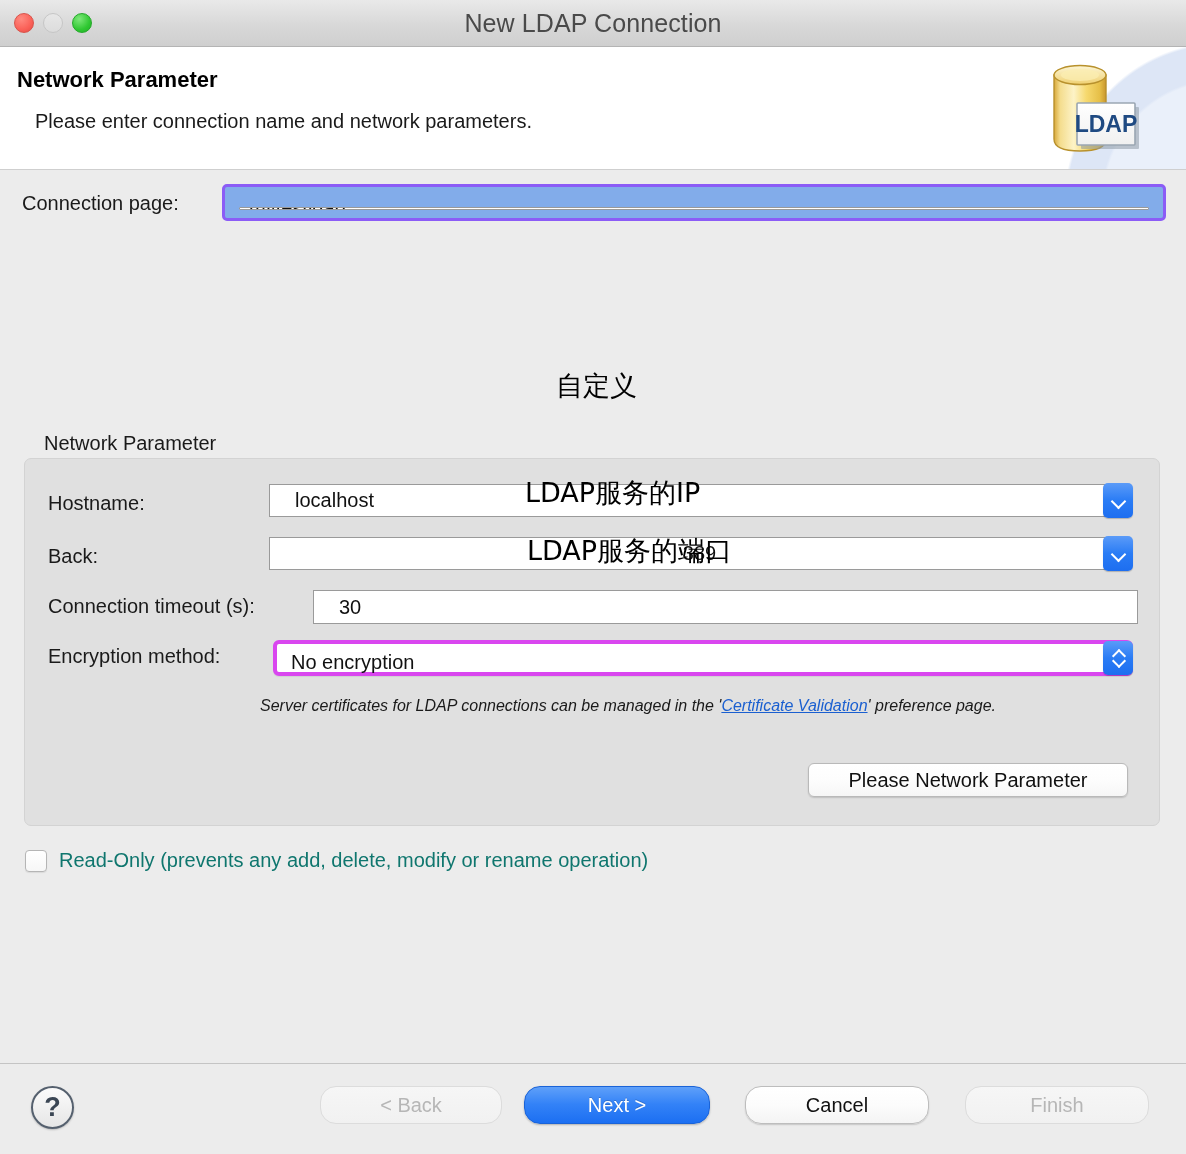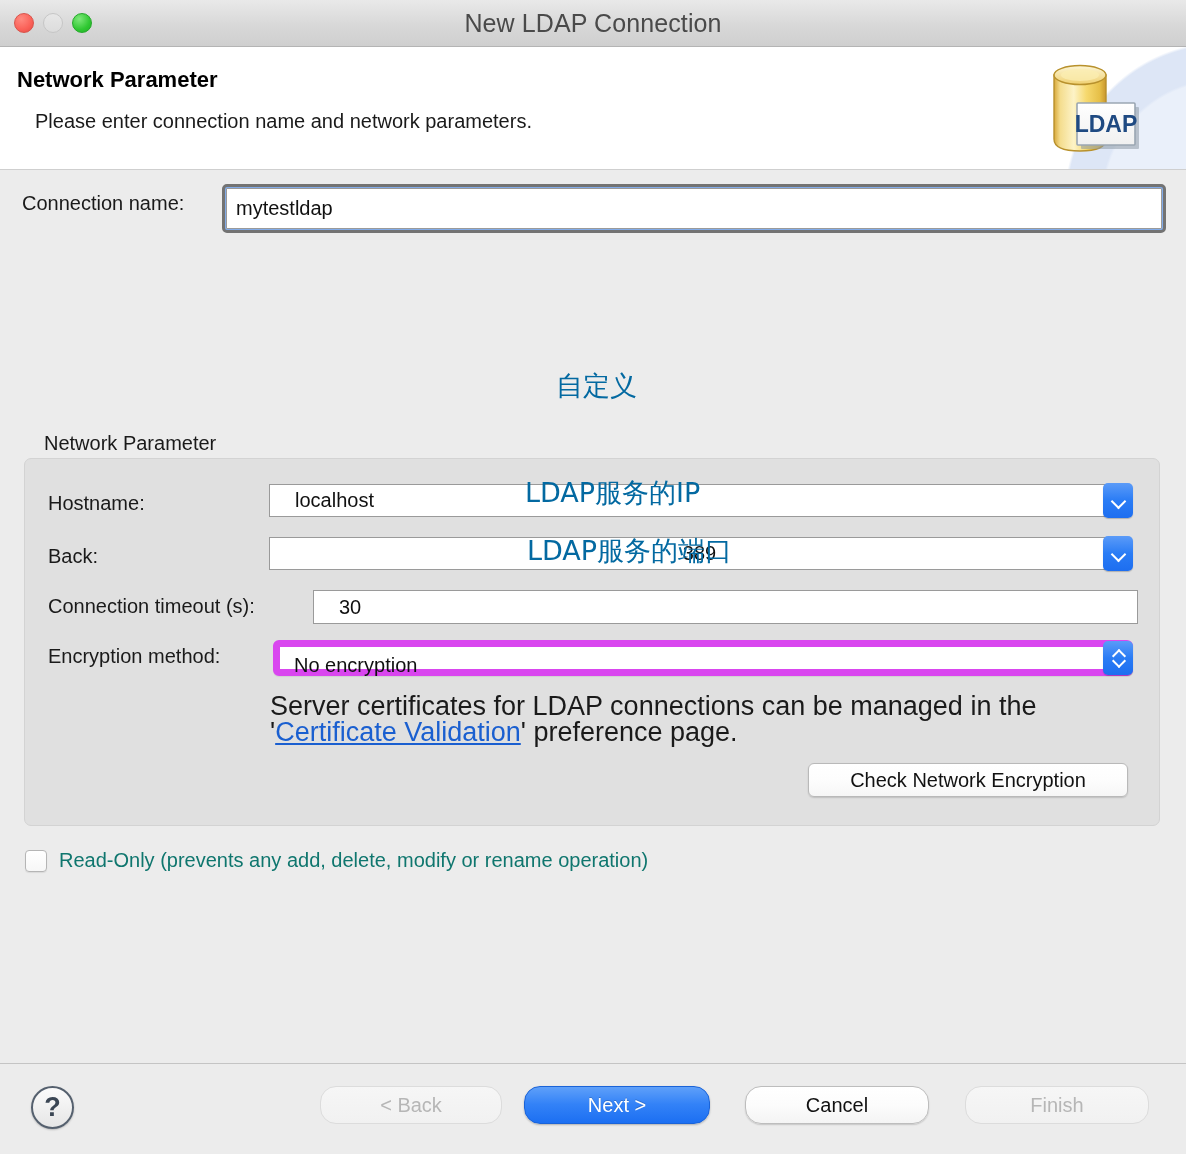--- a/index.html
+++ b/index.html
@@ -115,25 +115,25 @@
   }
   .conn-label {
     position: absolute;
     left: 22px; top: 8px;
     font-size: 20px;
     color: #1a1a1a;
   }
   .focus-wrap {
     position: absolute;
     left: 222px; top: 0;
-    width: 944px; height: 49px;
-    border: 3px solid #737373;
+    width: 944px; height: 37px;
+    border: 3px solid #8b5cf6;
     border-radius: 5px;
     background: #82acea;
-    padding: 1px;
+    padding: 14px;
   }
   .focus-wrap .txt {
     width: 100%; height: 100%;
     background: #ffffff;
     border: 1px solid #9a9a9a;
     border-radius: 1px;
     font-size: 20px;
     color: #111;
     padding: 0 9px;
     line-height: 37px;
@@ -212,37 +212,38 @@
     border-right: 2.2px solid #fff;
     border-bottom: 2.2px solid #fff;
   }
   .chev-up-down::before { top: 5px; transform: rotate(-135deg); }
   .chev-up-down::after  { bottom: 4px; transform: rotate(45deg); }
 
   
   .select-box {
     position: absolute;
     background: #ffffff;
-    border: 7px solid #d946ef;
+    border: 4px solid #d946ef;
     border-radius: 6px;
     font-size: 20px;
     color: #111;
     line-height: 36px;
     padding-left: 14px;
     box-shadow: 0 1px 1px rgba(0,0,0,.07);
   }
 
   
   .cert-note {
     position: absolute;
-    left: 270px; top: 523px;
+    left: 260px; top: 523px;
     width: 810px;
-    font-size: 27px;
+    font-size: 16px;
     color: #1a1a1a;
     line-height: 26px;
+    font-style: italic;
   }
   .link {
     color: #1a5fd0;
     text-decoration: underline;
     cursor: pointer;
   }
 
   
   .check-btn {
     position: absolute;
@@ -271,21 +272,21 @@
     background: linear-gradient(to bottom, #ffffff, #f7f7f7);
     border: 1px solid #b5b5b5;
     border-radius: 4px;
     box-shadow: 0 1px 1px rgba(0,0,0,.08);
   }
   .ro-label { font-size: 20px; color: #0f766e; }
 
   
   .anno {
     position: absolute;
-    color: #0369a1;
+    color: #000000;
     font-size: 27px;
     font-family: "DejaVu Sans", sans-serif;
     white-space: nowrap;
     pointer-events: none;
   }
 
   
   .footer {
     position: relative;
     height: 89px;
@@ -384,21 +385,21 @@
       <rect x="37" y="48" width="58" height="42" fill="#8e9aa6" opacity="0.55" rx="1"></rect>
 
       <rect x="33" y="44" width="58" height="42" fill="url(#tagG)" stroke="#9aa6b2" stroke-width="1.6" rx="1"></rect>
       <text x="62" y="73" text-anchor="middle" font-family="'Liberation Sans', sans-serif" font-size="23" font-weight="bold" fill="#1f4a82">LDAP</text>
     </svg>
   </div>
 
   <div class="body-area">
 
     <div class="conn-row">
-      <div class="conn-label">Connection name:</div>
+      <div class="conn-label">Connection page:</div>
       <div class="focus-wrap">
         <input class="txt" type="text" value="mytestldap" style="">
       </div>
     </div>
     <div class="anno" style="left:556px; top:198px;">自定义</div>
 
     <div class="group-legend">Network Parameter</div>
     <div class="groupbox"></div>
 
     <div class="flabel" style="left:48px; top:322px;">Hostname:</div>
@@ -423,21 +424,21 @@
       <span>No encryption</span>
     </div>
     <div class="combo-arrow" style="left:1103px; top:471px; height:34px; border-radius:5px;">
       <span class="chev-up-down"></span>
     </div>
 
     <div class="cert-note">
       <span>Server certificates for LDAP connections can be managed in the '</span><span class="link">Certificate Validation</span><span>' preference page.</span>
     </div>
 
-    <button class="check-btn">Check Network Encryption</button>
+    <button class="check-btn">Please Network Parameter</button>
 
     <div class="ro-row">
       <span class="cbox"></span>
       <span class="ro-label">Read-Only (prevents any add, delete, modify or rename operation)</span>
     </div>
 
   </div>
 
   <div class="footer">
     <div class="help-btn">?</div>

